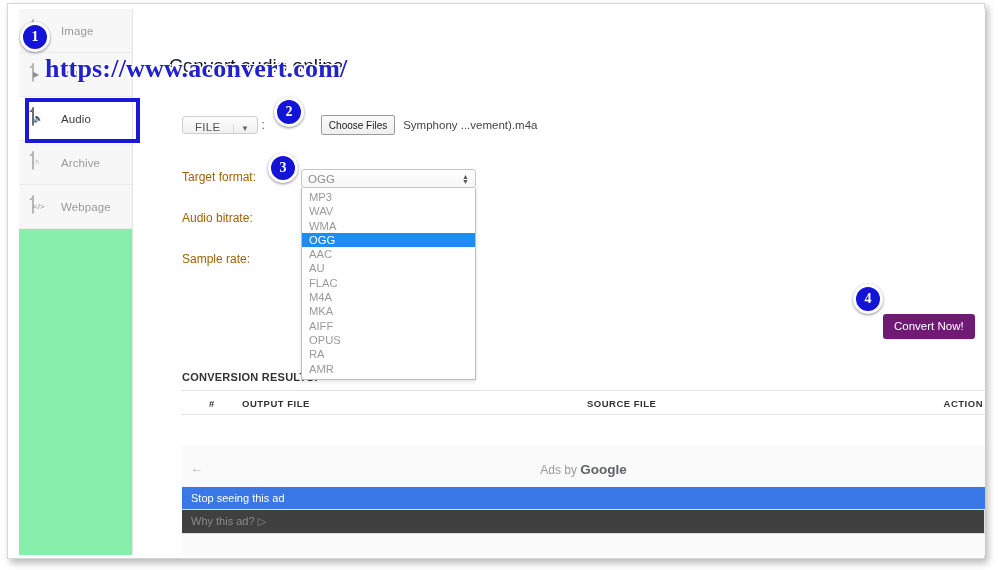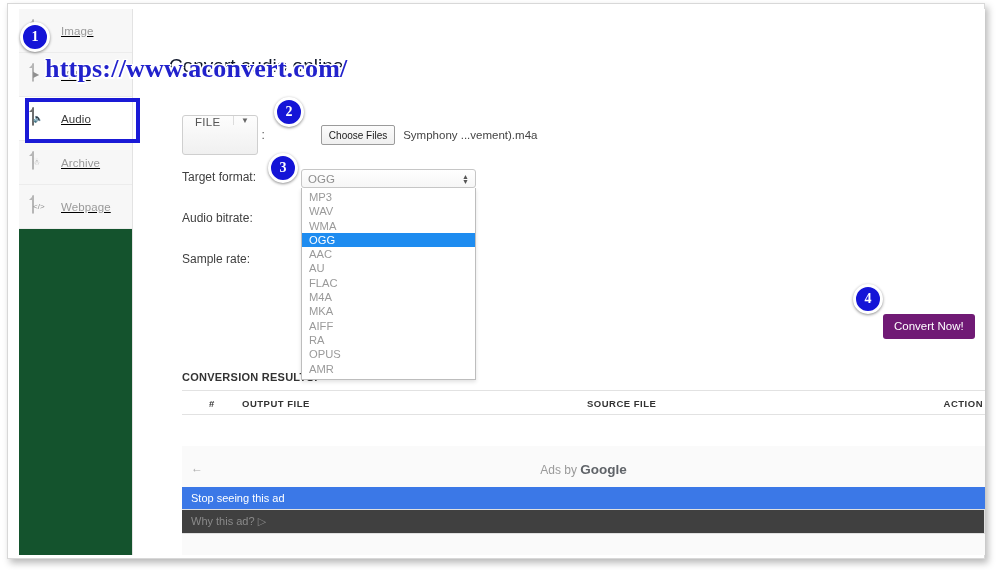--- a/index.html
+++ b/index.html
@@ -38,23 +38,22 @@
     width: 188px; height: 6px;
     background: #d6eaf4;
     border-radius: 1px;
   }
 
   
   .sidebar {
     position: absolute;
     left: 19px; top: 9px;
     width: 114px; height: 546px;
-    background: #14532d;
+    background: #86efac;
     border-right: 1px solid #e3e3e3;
-    text-decoration: underline;
   }
   .side-item {
     position: relative;
     height: 44px;
     display: flex;
     align-items: center;
     padding-left: 13px;
     border-bottom: 1px solid #ececec;
     background: #f7f7f7;
   }
@@ -130,22 +129,22 @@
 
   
   .file-row {
     position: absolute;
     left: 48px; top: 106px;
     display: flex;
     align-items: center;
   }
   .file-btn {
     display: inline-flex;
-    align-items: flex-start;
-    height: 40px;
+    align-items: flex-end;
+    height: 18px;
     border: 1px solid #cfcfcf;
     border-radius: 3px;
     background: linear-gradient(#fdfdfd, #f0f0f0);
     overflow: hidden;
   }
   .file-btn .fb-text {
     padding: 0 12px;
     font-size: 11.5px;
     color: #555;
     display: flex; align-items: center;
@@ -177,21 +176,21 @@
     margin-left: 8px;
     font-size: 11.5px;
     color: #444;
     white-space: nowrap;
   }
 
   
   .field-label {
     position: absolute;
     font-size: 12px;
-    color: #404040;
+    color: #a16207;
     white-space: nowrap;
   }
   .lbl-target  { left: 48px; top: 161px; }
   .lbl-bitrate { left: 48px; top: 202px; }
   .lbl-sample  { left: 48px; top: 243px; }
 
   
   .select-box {
     position: absolute;
     left: 167px; top: 160px;
@@ -448,22 +447,22 @@
         <div class="dd-item">MP3</div>
         <div class="dd-item">WAV</div>
         <div class="dd-item">WMA</div>
         <div class="dd-item selected">OGG</div>
         <div class="dd-item">AAC</div>
         <div class="dd-item">AU</div>
         <div class="dd-item">FLAC</div>
         <div class="dd-item">M4A</div>
         <div class="dd-item">MKA</div>
         <div class="dd-item">AIFF</div>
+        <div class="dd-item">OPUS</div>
         <div class="dd-item">RA</div>
-        <div class="dd-item">OPUS</div>
         <div class="dd-item">AMR</div>
       </div>
 
     <div class="convert-btn" style="background: #701a75;">Convert Now!</div>
 
     <div class="results-label">CONVERSION RESULTS:</div>
     <div class="results-table">
       <div class="rt-head">
         <div class="rt-col-num">#</div>
         <div class="rt-col-out">OUTPUT FILE</div>

